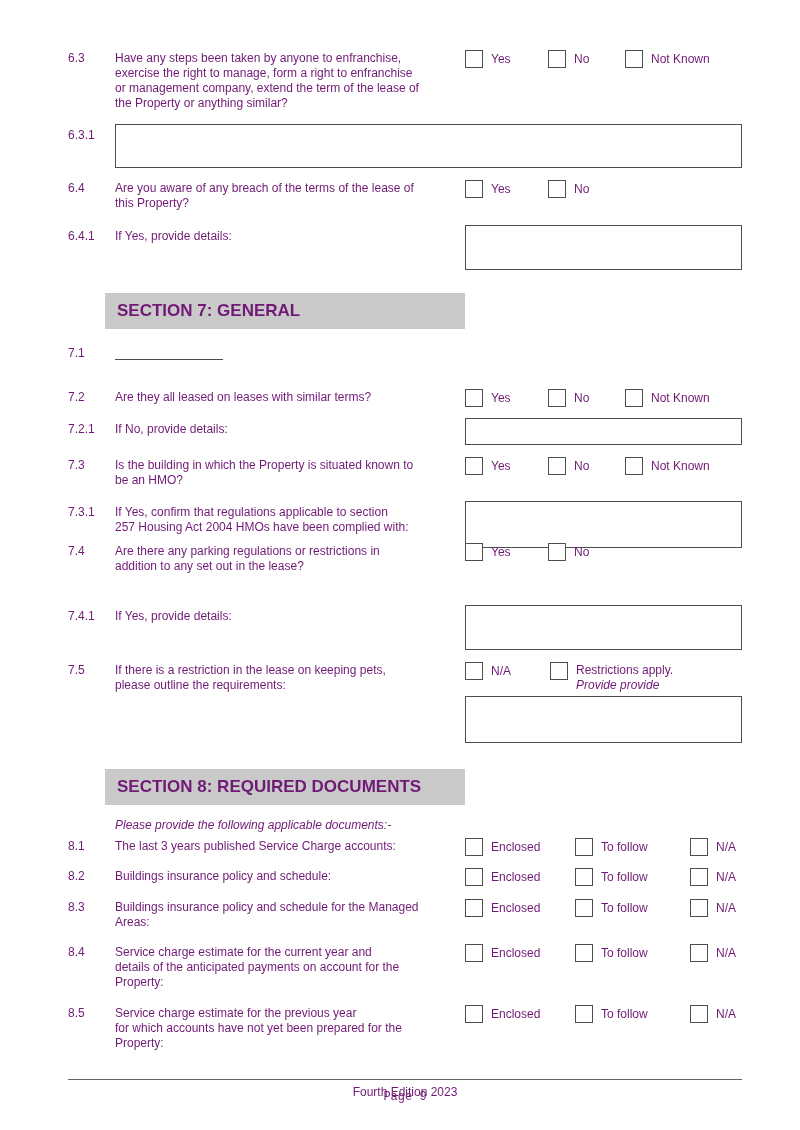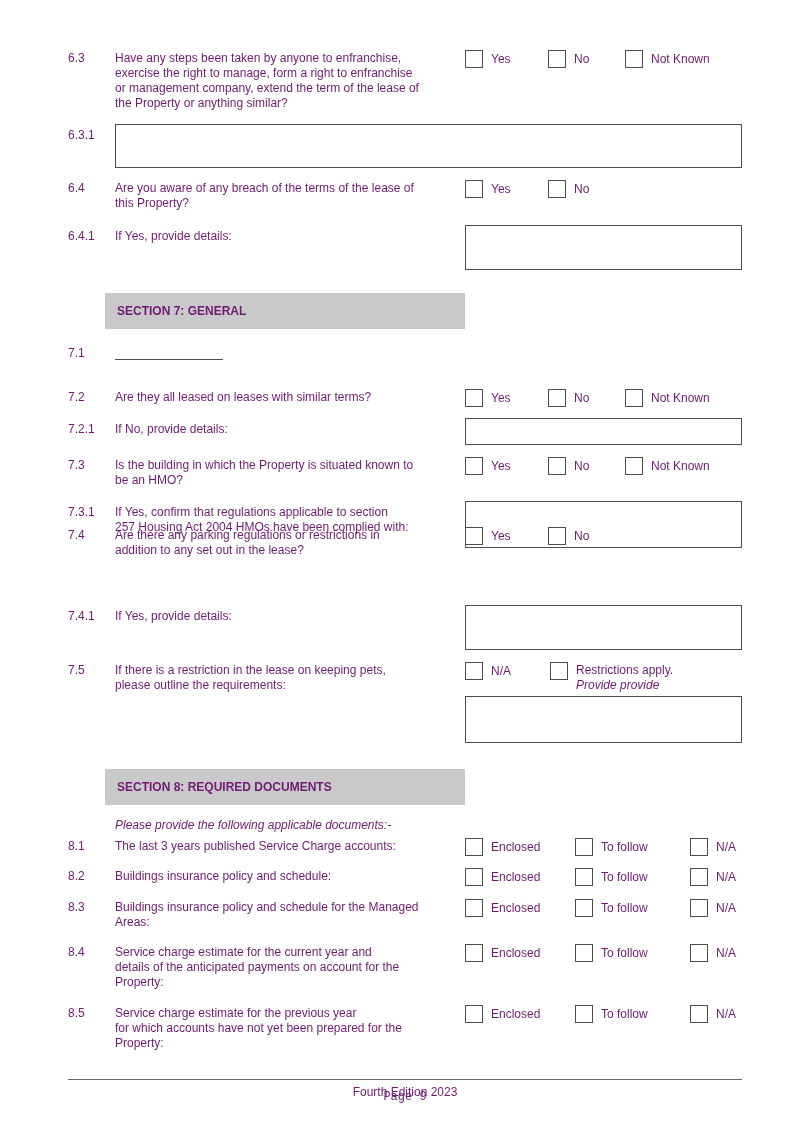--- a/index.html
+++ b/index.html
@@ -22,21 +22,21 @@
   .olabel{margin-left:8px;line-height:16px;}
   .olabel2{margin-left:8px;line-height:15px;}
   .ow83{width:83px;}
   .ow77{width:77px;}
   .ow110{width:110px;}
   .ow115{width:115px;}
   .ow85{width:85px;}
   .tbox{border:1px solid #4d4d4d;width:100%;box-sizing:border-box;background:#fff;}
   .sechead{
     position:absolute;left:105px;width:360px;height:36px;
-    background:#c9c9c9;font-weight:bold;font-size:12px;line-height:36px;
+    background:#c9c9c9;font-weight:bold;font-size:17px;line-height:36px;
     padding-left:12px;box-sizing:border-box;
   }
   .note{position:absolute;left:115px;font-style:italic;line-height:15px;}
   .italic{font-style:italic;}
   .uline{width:108px;height:13px;border-bottom:1px solid #4d4d4d;}
   .footer-line{position:absolute;left:68px;width:674px;top:1079px;border-top:1px solid #666;}
   .footer-page{position:absolute;left:68px;width:674px;top:1090px;text-align:center;font-family:Liberation Mono, monospace;}
   .footer-edition{position:absolute;left:68px;width:674px;top:1085px;text-align:center;}
 </style>
 </head>
@@ -163,21 +163,21 @@
 
   <div class="row" style="top:501px">
     <div class="num qpad">7.3.1</div>
     <div class="q qpad">If Yes, confirm that regulations applicable to section
 257 Housing Act 2004 HMOs have been complied with:</div>
     <div class="ans">
       <div class="tbox" style="height:47px"></div>
     </div>
   </div>
 
-  <div class="row" style="top:528px">
+  <div class="row" style="top:544px">
     <div class="num">7.4</div>
     <div class="q">Are there any parking regulations or restrictions in
 addition to any set out in the lease?</div>
     <div class="ans">
       <div class="opts">
         <div class="opt ow83">
           <span class="cb"></span>
           <span class="olabel">Yes</span>
         </div>
         <div class="opt">

